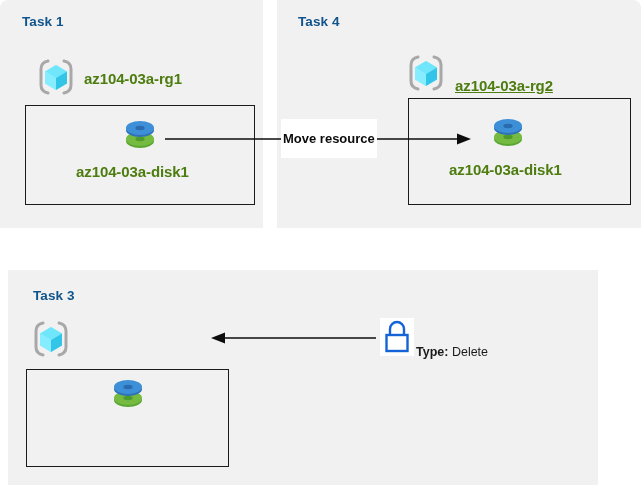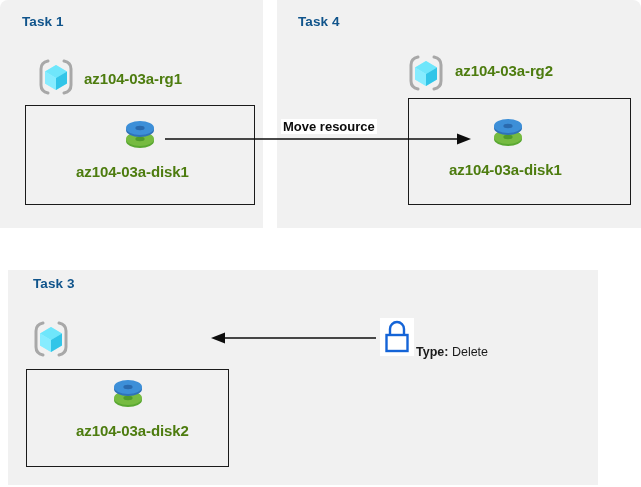--- a/index.html
+++ b/index.html
@@ -54,21 +54,21 @@
   .sub-label b {
     font-weight: bold;
   }
   .edge-label {
     position: absolute;
     font-size: 13px;
     font-weight: bold;
     color: #0b0b0b;
     white-space: nowrap;
     background: #ffffff;
-    padding: 0 2px;
+    padding: 12px 2px;
   }
   .icon {
     position: absolute;
   }
   .arrow {
     position: absolute;
     overflow: visible;
   }
 </style>
 </head>
@@ -113,21 +113,21 @@
   <div class="icon" style="left:406px; top:53px; width:40px; height:40px;">
     <svg width="40" height="40" viewBox="0 0 40 40">
       <path d="M12 4 C7 5 5 8 5 12 L5 28 C5 32 7 35 12 36" fill="none" stroke="#a8a8a8" stroke-width="3" stroke-linecap="round"></path>
       <path d="M28 4 C33 5 35 8 35 12 L35 28 C35 32 33 35 28 36" fill="none" stroke="#a8a8a8" stroke-width="3" stroke-linecap="round"></path>
       <polygon points="20,8 31,14.5 31,26.5 20,33 9,26.5 9,14.5" fill="#9cf2ff"></polygon>
       <polygon points="20,8 31,14.5 20,21 9,14.5" fill="#6fe6fb"></polygon>
       <polygon points="20,21 31,14.5 31,26.5 20,33" fill="#32c5e8"></polygon>
       <polygon points="20,21 20,33 9,26.5 9,14.5" fill="#86ecff"></polygon>
     </svg>
   </div>
-  <div class="node-label" style="left:455px; top:62px;">az104-03a-rg2</div>
+  <div class="node-label" style="left:455px; top:77px;text-decoration:underline;">az104-03a-rg2</div>
 
   <div class="inner-box" style="left:408px; top:98px; width:223px; height:107px;"></div>
 
   <div class="icon" style="left:490px; top:115px; width:36px; height:36px;">
     <svg width="36" height="36" viewBox="0 0 36 36">
       <ellipse cx="18" cy="24" rx="14" ry="7" fill="#5aa832"></ellipse>
       <ellipse cx="18" cy="22" rx="14" ry="7" fill="#76bb41"></ellipse>
       <ellipse cx="18" cy="22" rx="4.6" ry="2.2" fill="#4f9a2c"></ellipse>
       <ellipse cx="18" cy="13" rx="14" ry="7" fill="#2f72b8"></ellipse>
       <ellipse cx="18" cy="11" rx="14" ry="7" fill="#3d8fd8"></ellipse>
@@ -137,21 +137,21 @@
   <div class="node-label" style="left:449px; top:161px;">az104-03a-disk1</div>
 
   <svg class="arrow" style="left:160px; top:128px;" width="320" height="24" viewBox="0 0 320 24">
     <line x1="5" y1="11" x2="300" y2="11" stroke="#0d0d0d" stroke-width="1.4"></line>
     <polygon points="311,11 297,5.6 297,16.4" fill="#0d0d0d"></polygon>
   </svg>
   <div class="edge-label" style="left:281px; top:119px;">Move resource</div>
 
   <div class="panel" style="left:8px; top:270px; width:590px; height:215px;"></div>
 
-  <div class="task-label" style="left:33px; top:276px;">Task 3</div>
+  <div class="task-label" style="left:33px; top:288px;">Task 3</div>
 
   <div class="icon" style="left:31px; top:319px; width:40px; height:40px;">
     <svg width="40" height="40" viewBox="0 0 40 40">
       <path d="M12 4 C7 5 5 8 5 12 L5 28 C5 32 7 35 12 36" fill="none" stroke="#a8a8a8" stroke-width="3" stroke-linecap="round"></path>
       <path d="M28 4 C33 5 35 8 35 12 L35 28 C35 32 33 35 28 36" fill="none" stroke="#a8a8a8" stroke-width="3" stroke-linecap="round"></path>
       <polygon points="20,8 31,14.5 31,26.5 20,33 9,26.5 9,14.5" fill="#9cf2ff"></polygon>
       <polygon points="20,8 31,14.5 20,21 9,14.5" fill="#6fe6fb"></polygon>
       <polygon points="20,21 31,14.5 31,26.5 20,33" fill="#32c5e8"></polygon>
       <polygon points="20,21 20,33 9,26.5 9,14.5" fill="#86ecff"></polygon>
     </svg>
@@ -162,21 +162,20 @@
   <div class="icon" style="left:110px; top:376px; width:36px; height:36px;">
     <svg width="36" height="36" viewBox="0 0 36 36">
       <ellipse cx="18" cy="24" rx="14" ry="7" fill="#5aa832"></ellipse>
       <ellipse cx="18" cy="22" rx="14" ry="7" fill="#76bb41"></ellipse>
       <ellipse cx="18" cy="22" rx="4.6" ry="2.2" fill="#4f9a2c"></ellipse>
       <ellipse cx="18" cy="13" rx="14" ry="7" fill="#2f72b8"></ellipse>
       <ellipse cx="18" cy="11" rx="14" ry="7" fill="#3d8fd8"></ellipse>
       <ellipse cx="18" cy="11" rx="4.6" ry="2.2" fill="#2a6aae"></ellipse>
     </svg>
   </div>
-  <div class="node-label" style="left:76px; top:422px;">az104-03a-disk2</div>
 
   <svg class="arrow" style="left:206px; top:327px;" width="175" height="22" viewBox="0 0 175 22">
     <line x1="18" y1="11" x2="170" y2="11" stroke="#0d0d0d" stroke-width="1.4"></line>
     <polygon points="5,11 19,5.6 19,16.4" fill="#0d0d0d"></polygon>
   </svg>
 
   <div class="icon" style="left:380px; top:318px; width:34px; height:38px; background:#ffffff;">
     <svg width="34" height="38" viewBox="0 0 34 38">
       <path d="M10 17 L10 11 A7 7 0 0 1 24 11 L24 17" fill="none" stroke="#1464d7" stroke-width="2.4"></path>
       <rect x="6.5" y="17" width="21" height="16" fill="none" stroke="#1464d7" stroke-width="2.4"></rect>

